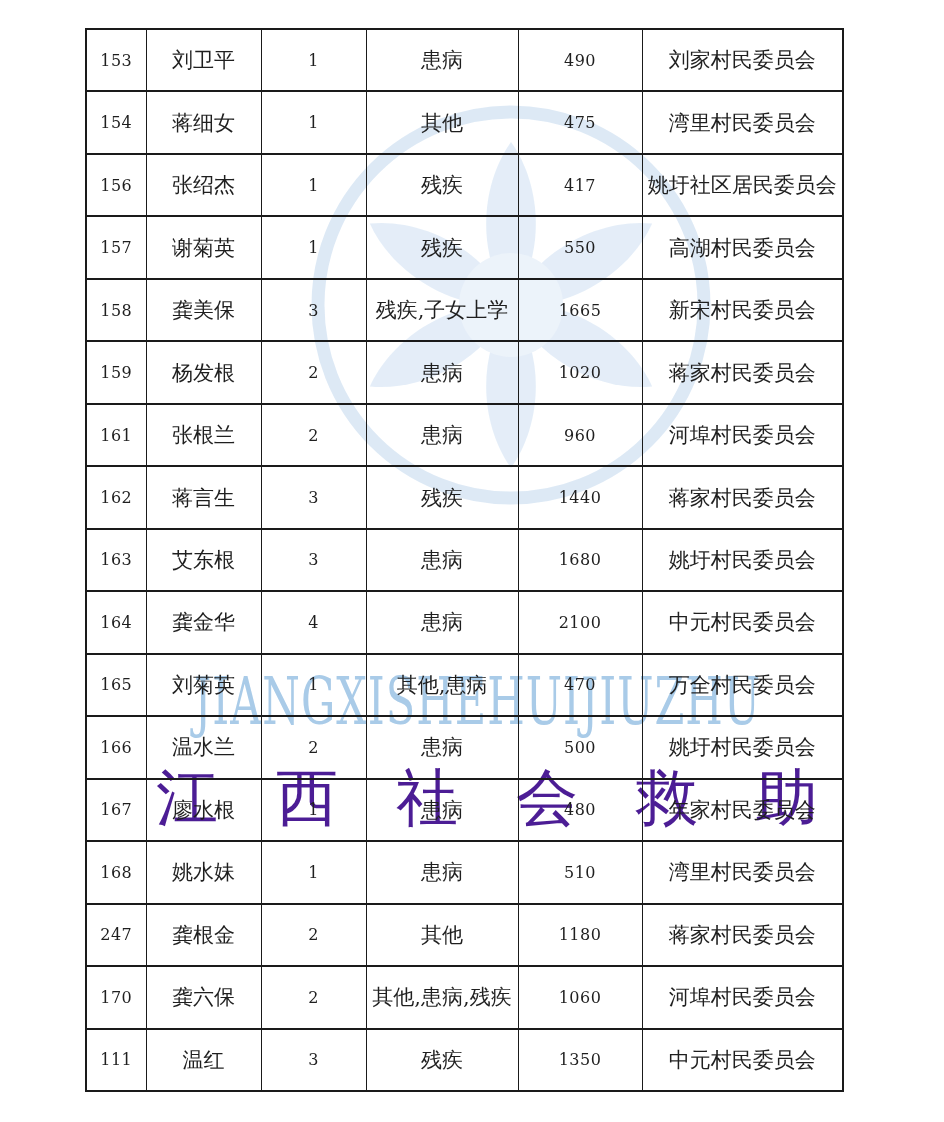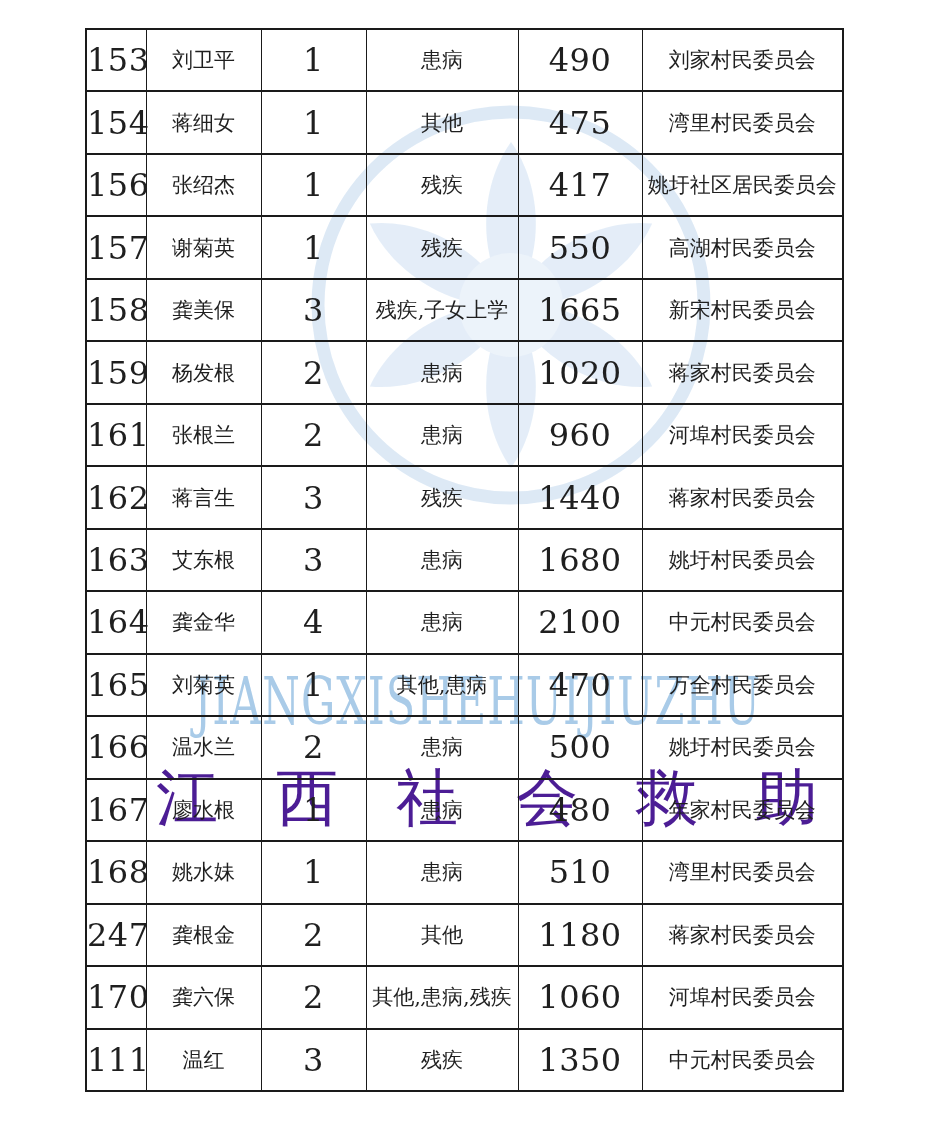--- a/index.html
+++ b/index.html
@@ -33,21 +33,21 @@
     border:2px solid #1a1a1a;
   }
   table.doc-table td{
     border-style:solid;border-color:#1a1a1a;border-width:2px 1px;
     text-align:center;vertical-align:middle;
     padding:0;margin:0;
     font-size:21px;color:#1f1f1f;
     white-space:nowrap;overflow:visible;
   }
   table.doc-table tr{height:53.2px;}
-  table.doc-table td.num{font-size:32px;letter-spacing:0.5px;}
+  table.doc-table td.num{font-size:16px;letter-spacing:0.5px;}
 </style>
 </head>
 <body>
 
 <div class="watermark-layer">
   <svg class="wm-seal" width="944" height="1122" viewBox="0 0 944 1122" aria-hidden="true">
     <g opacity="0.85">
       <circle cx="495" cy="305" r="193" fill="none" stroke="#d8e6f4" stroke-width="13"></circle>
       <g fill="#e0ebf7">
         <g>

